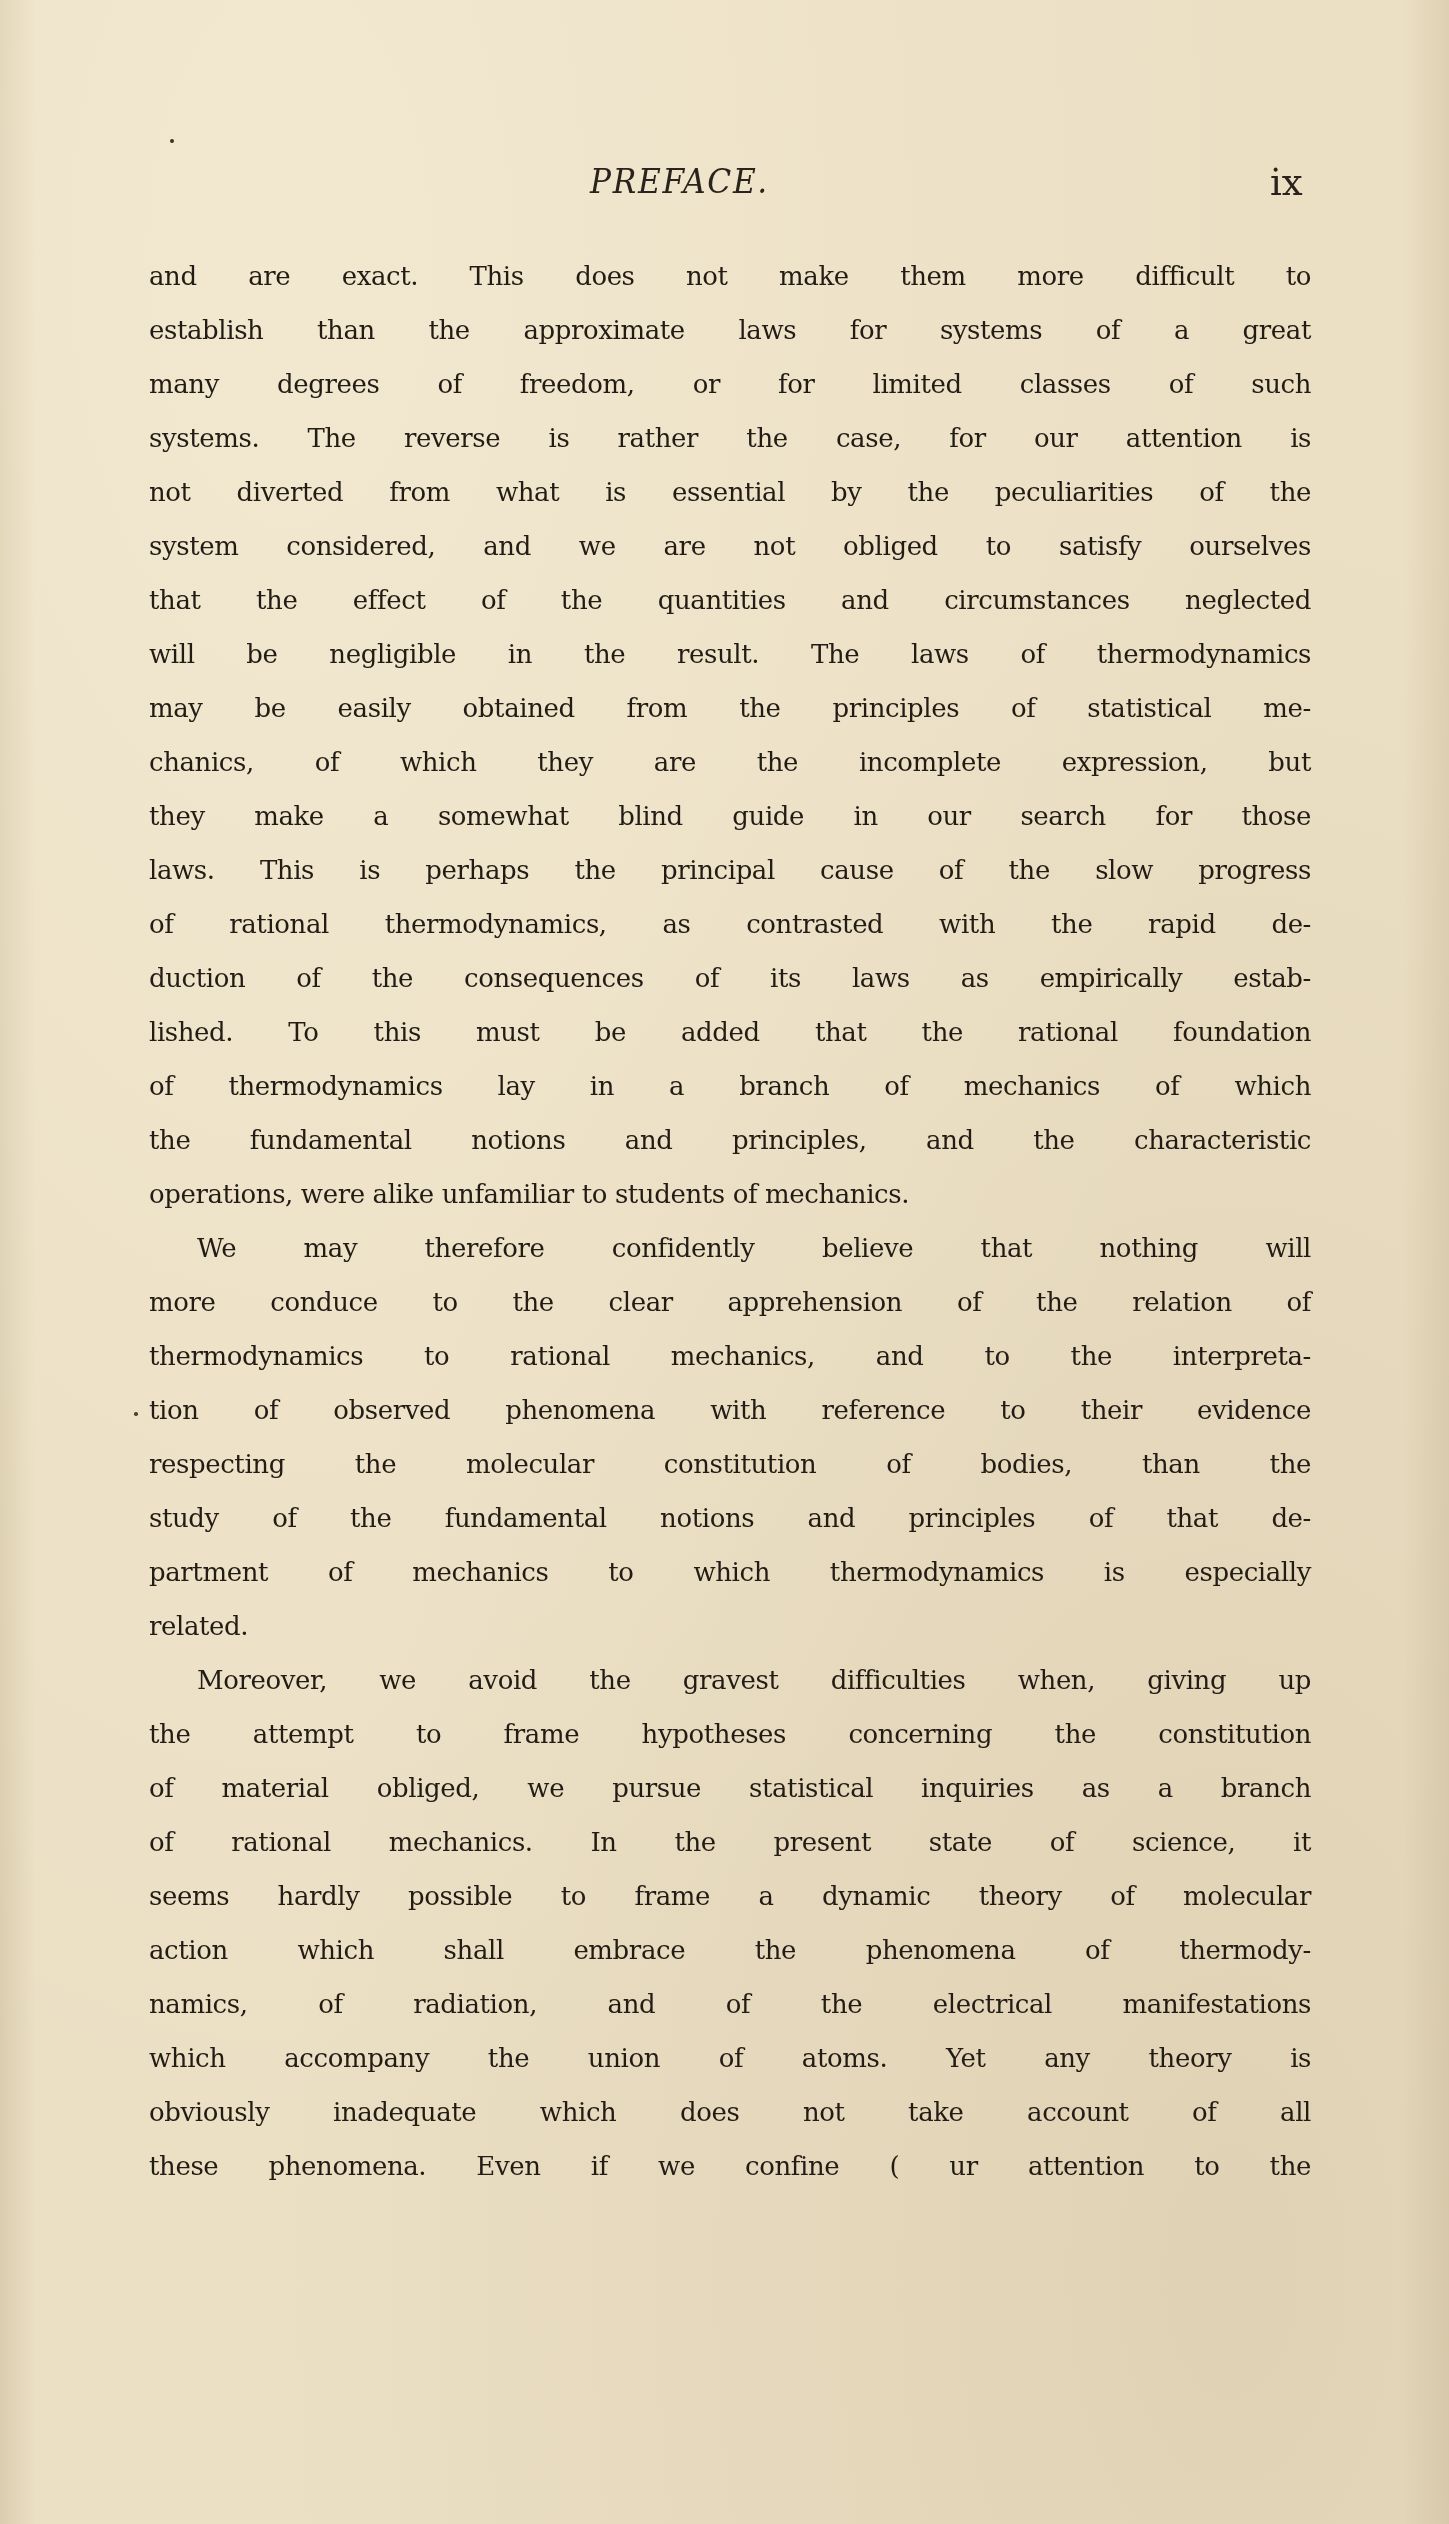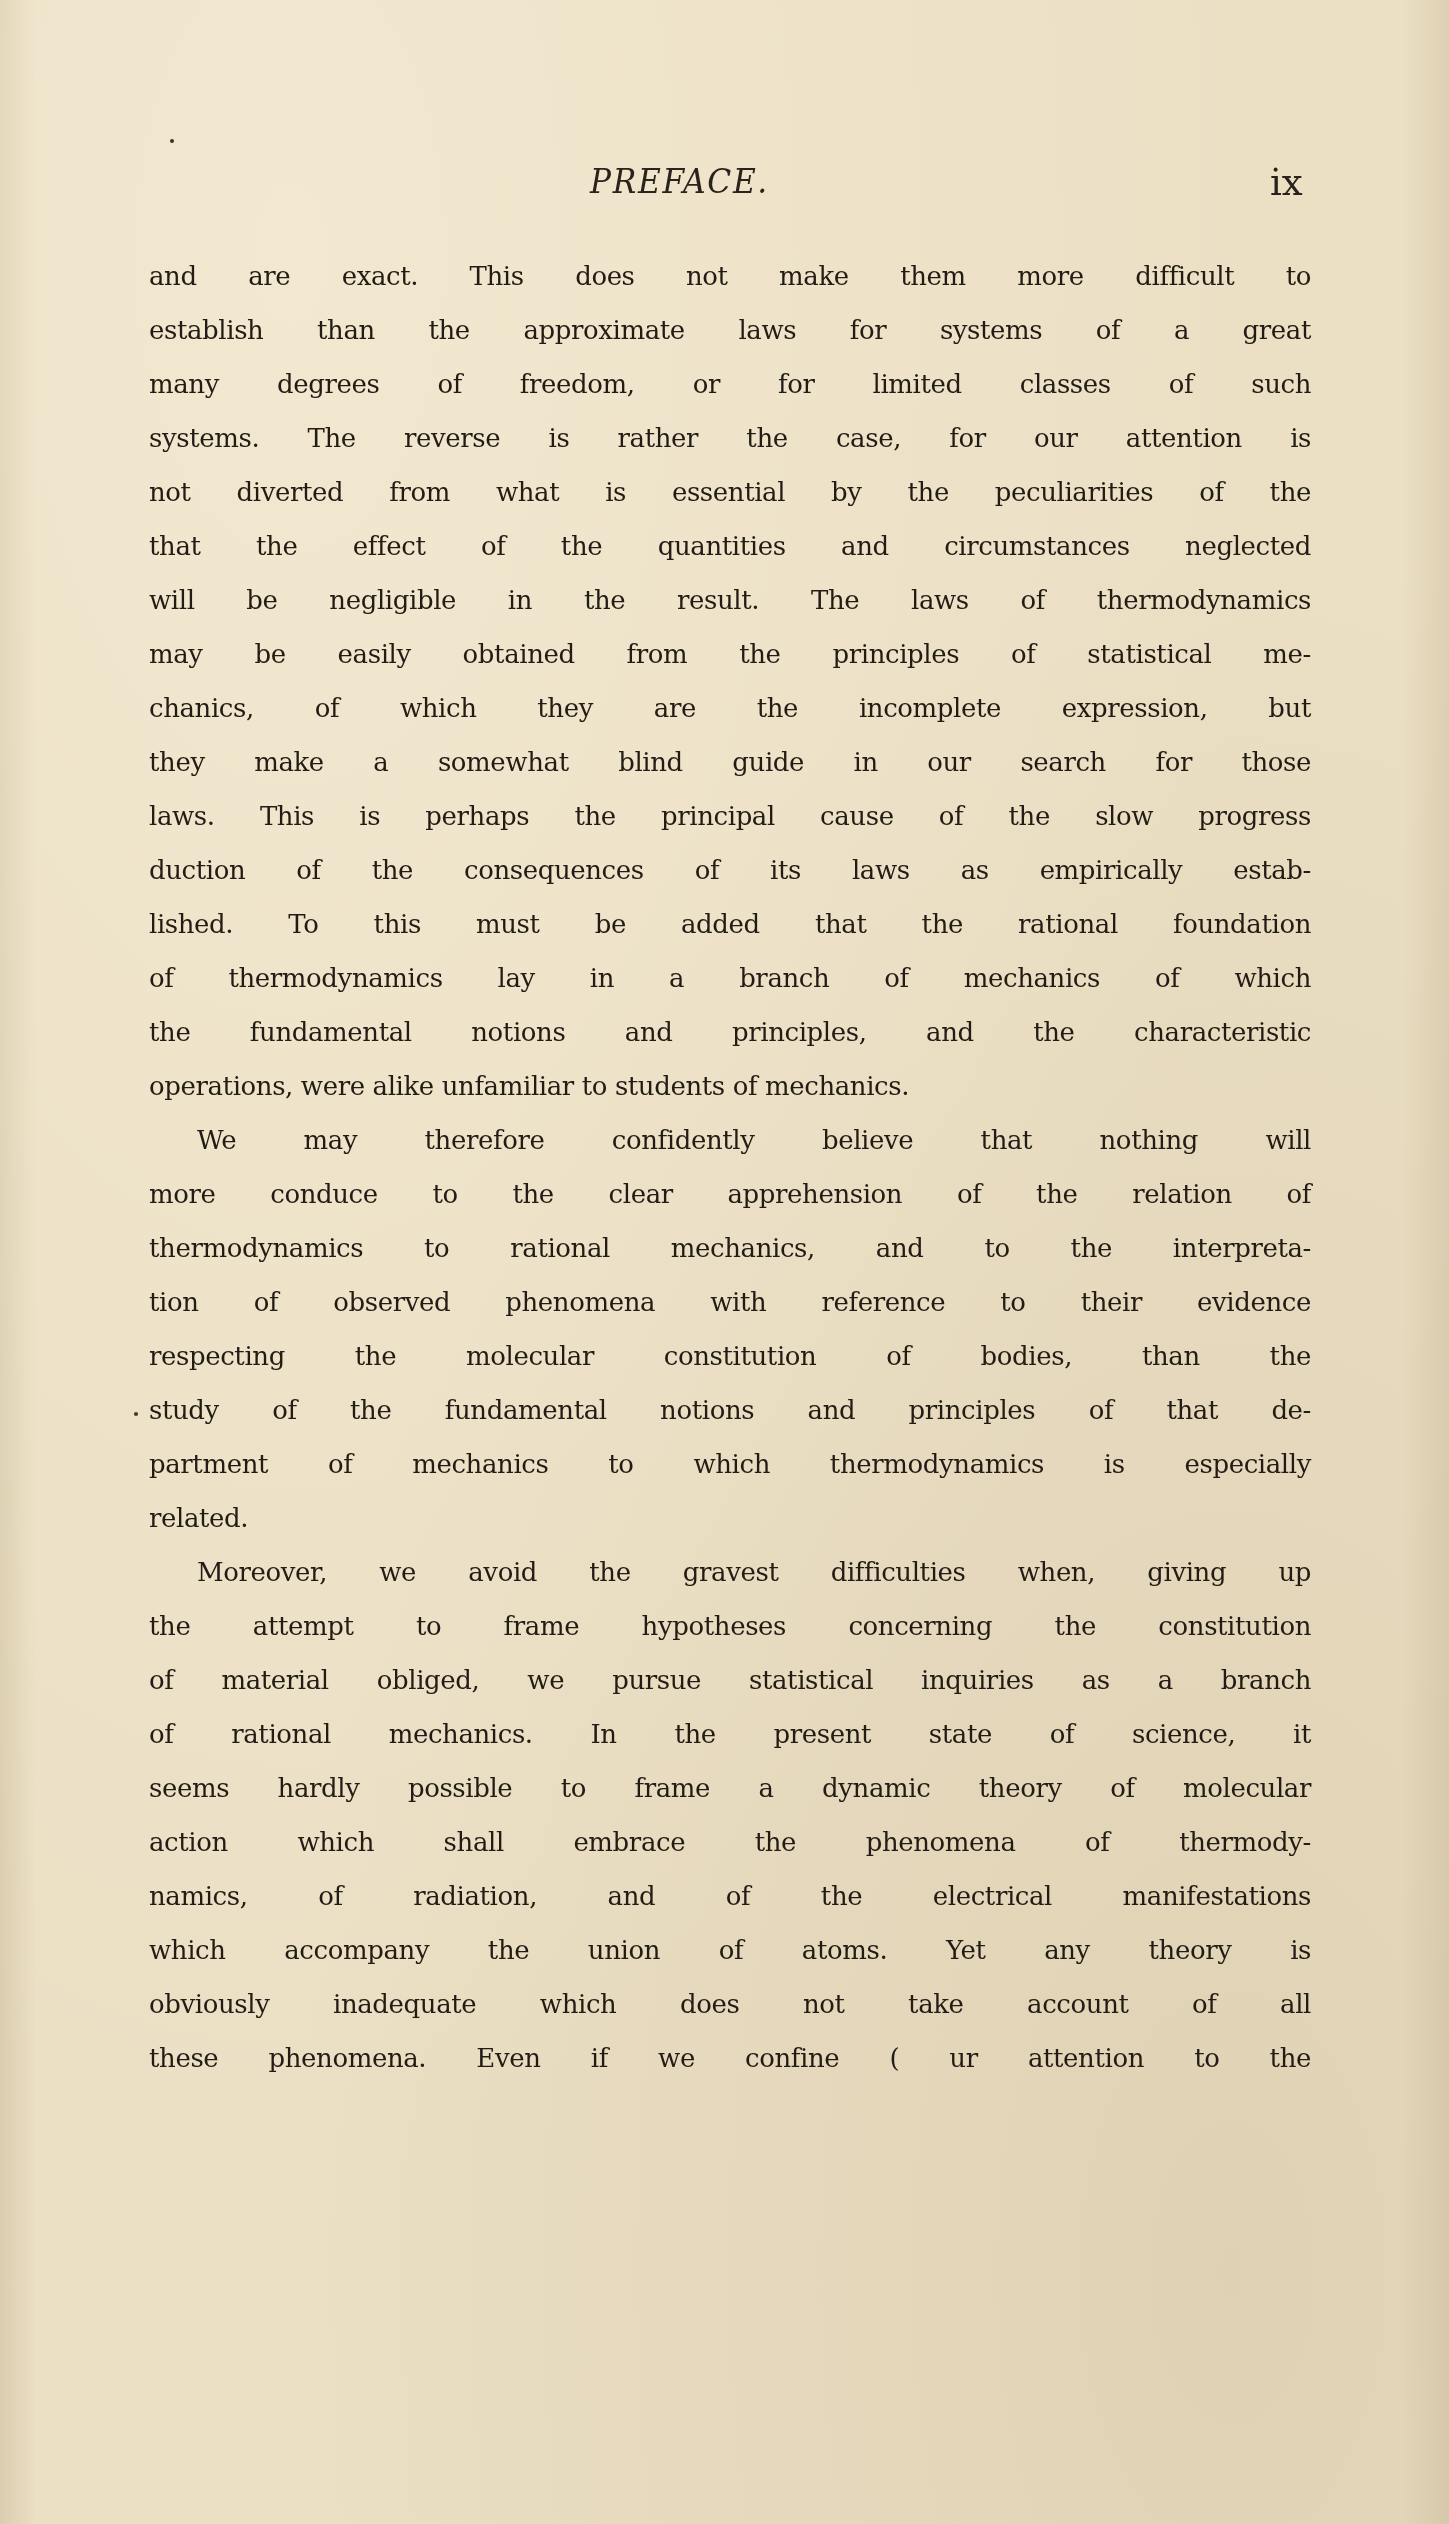--- a/index.html
+++ b/index.html
@@ -62,26 +62,28 @@
   </div>
 
   <div class="body-text">
 
     <div>
       <span class="line">and are exact.  This does not make them more difficult to</span>
       <span class="line">establish than the approximate laws for systems of a great</span>
       <span class="line">many degrees of freedom, or for limited classes of such</span>
       <span class="line">systems.  The reverse is rather the case, for our attention is</span>
       <span class="line">not diverted from what is essential by the peculiarities of the</span>
+      <span class="line">system considered, and we are not obliged to satisfy ourselves</span>
       <span class="line">that the effect of the quantities and circumstances neglected</span>
       <span class="line">will be negligible in the result.  The laws of thermodynamics</span>
       <span class="line">may be easily obtained from the principles of statistical me-</span>
       <span class="line">chanics, of which they are the incomplete expression, but</span>
       <span class="line">they make a somewhat blind guide in our search for those</span>
       <span class="line">laws.  This is perhaps the principal cause of the slow progress</span>
+      <span class="line">of rational thermodynamics, as contrasted with the rapid de-</span>
       <span class="line">duction of the consequences of its laws as empirically estab-</span>
       <span class="line">lished.  To this must be added that the rational foundation</span>
       <span class="line">of thermodynamics lay in a branch of mechanics of which</span>
       <span class="line">the fundamental notions and principles, and the characteristic</span>
       <span class="line last">operations, were alike unfamiliar to students of mechanics.</span>
     </div>
 
     <div>
       <span class="line indent">We may therefore confidently believe that nothing will</span>
       <span class="line">more conduce to the clear apprehension of the relation of</span>

